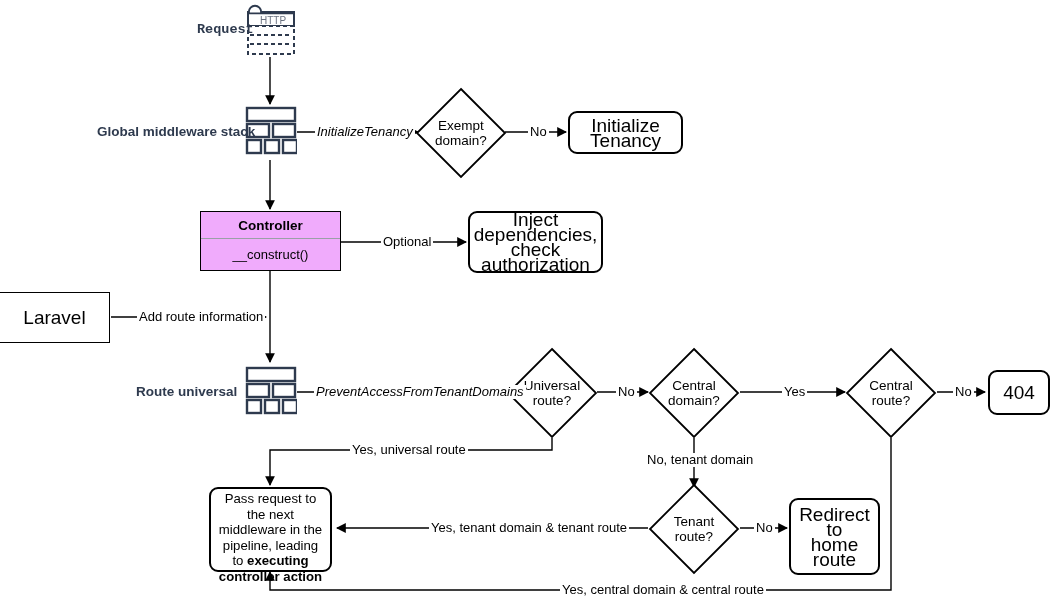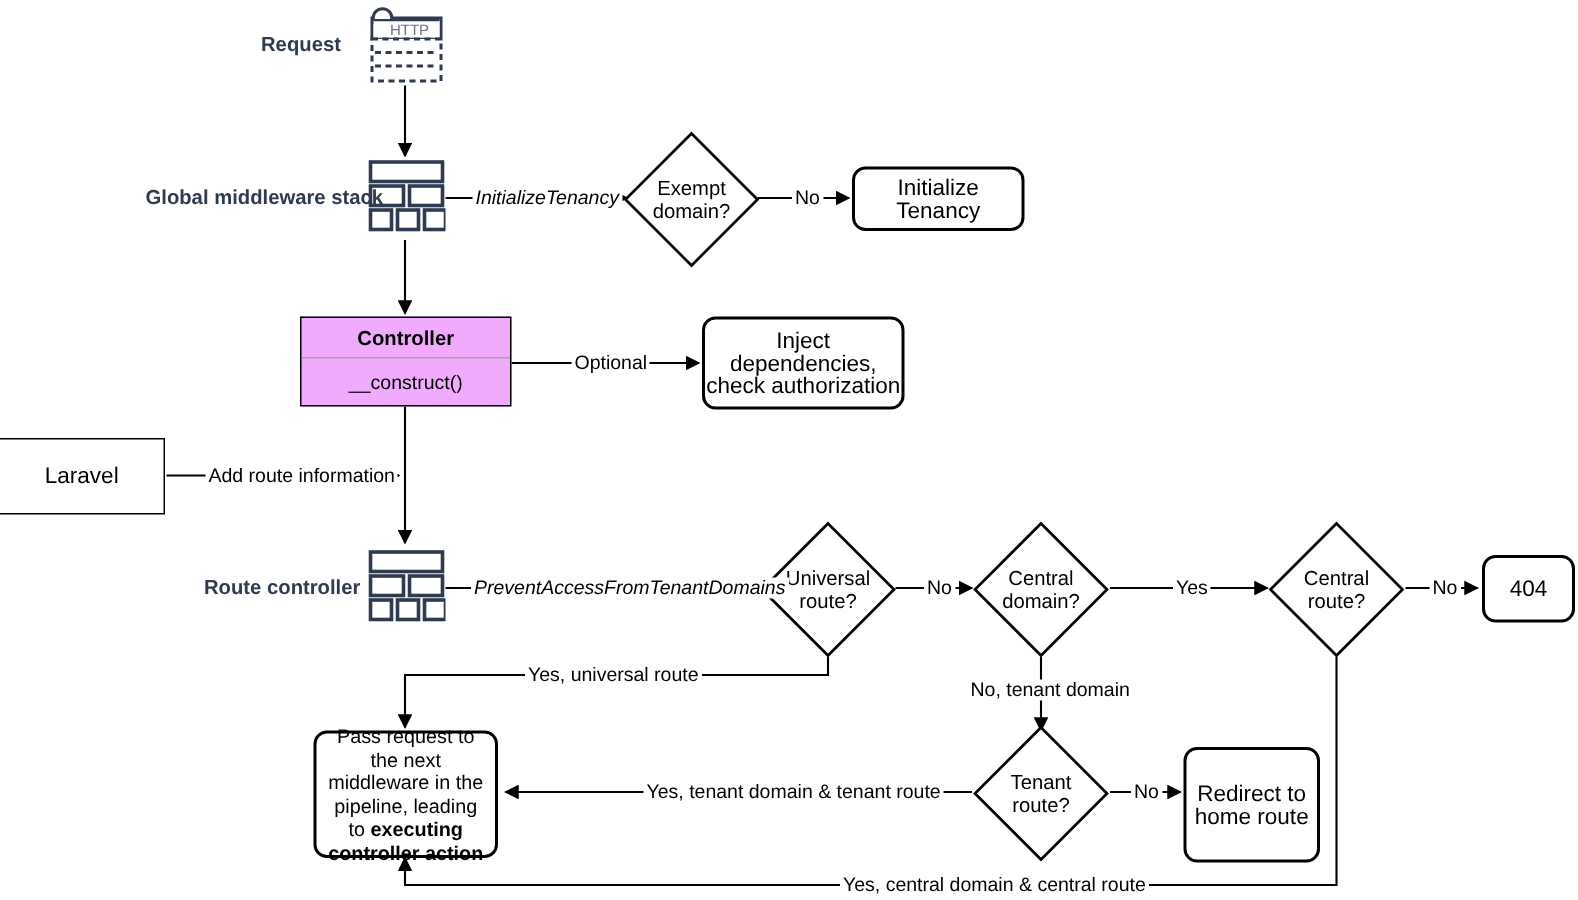--- a/index.html
+++ b/index.html
@@ -25,21 +25,21 @@
     height: 600px;
   }
   .node {
     position: absolute;
     box-sizing: border-box;
     display: flex;
     align-items: center;
     justify-content: center;
     text-align: center;
     color: #000000;
-    font-size: 15px;
+    font-size: 19px;
     line-height: 15px;
   }
   .rect {
     border: 1.4px solid #000000;
     background: #ffffff;
   }
   .rounded {
     border: 2px solid #000000;
     border-radius: 9px;
     background: #ffffff;
@@ -120,21 +120,21 @@
     font-size: 13px;
     color: #000000;
   }
   .pass-box {
     position: absolute;
     box-sizing: border-box;
     border: 2px solid #000000;
     border-radius: 9px;
     background: #ffffff;
     display: flex;
-    align-items: center;
+    align-items: flex-start;
     justify-content: center;
     text-align: center;
     font-size: 13.2px;
     line-height: 15.5px;
     padding: 2px 6px;
     color: #000000;
   }
   .pass-box b { font-weight: bold; }
 </style>
 </head>
@@ -193,21 +193,21 @@
 
       <rect x="3" y="9.4" width="44" height="11.6" fill="#ffffff"></rect>
       <line x1="3" y1="9.4" x2="47" y2="9.4" stroke="#2e3a4e" stroke-width="1.6"></line>
       <text x="27" y="19.5" font-family="Liberation Sans, sans-serif" font-size="10" fill="#6b7280" text-anchor="middle">HTTP</text>
 
       <rect x="2" y="22" width="46" height="28" fill="#ffffff" stroke="#2e3a4e" stroke-width="2" stroke-dasharray="4 3"></rect>
       <line x1="4" y1="31" x2="46" y2="31" stroke="#2e3a4e" stroke-width="2" stroke-dasharray="4 3"></line>
       <line x1="4" y1="40" x2="46" y2="40" stroke="#2e3a4e" stroke-width="2" stroke-dasharray="4 3"></line>
     </svg>
   </div>
-  <div class="side-label" style="left:174px; top:22px;">Request</div>
+  <div class="side-label" style="left:197px; top:22px;font-family:Liberation Mono, monospace;">Request</div>
 
   <div class="stack-icon" style="left:245px; top:106px; width:52px; height:50px;">
     <svg width="52" height="50" viewBox="0 0 52 50" xmlns="http://www.w3.org/2000/svg">
       <g fill="#ffffff" stroke="#2e3a4e" stroke-width="2.4">
         <rect x="2" y="2" width="48" height="13"></rect>
         <rect x="2" y="18" width="22" height="13"></rect>
         <rect x="28" y="18" width="22" height="13"></rect>
         <rect x="2" y="34" width="14" height="13"></rect>
         <rect x="20" y="34" width="14" height="13"></rect>
         <rect x="38" y="34" width="14" height="13"></rect>
@@ -245,21 +245,21 @@
       <g fill="#ffffff" stroke="#2e3a4e" stroke-width="2.4">
         <rect x="2" y="2" width="48" height="13"></rect>
         <rect x="2" y="18" width="22" height="13"></rect>
         <rect x="28" y="18" width="22" height="13"></rect>
         <rect x="2" y="34" width="14" height="13"></rect>
         <rect x="20" y="34" width="14" height="13"></rect>
         <rect x="38" y="34" width="14" height="13"></rect>
       </g>
     </svg>
   </div>
-  <div class="side-label" style="left:136px; top:384px;">Route controller</div>
+  <div class="side-label" style="left:136px; top:384px;">Route universal</div>
 
   <div class="diamond-wrap" style="left:506px; top:347px; width:92px; height:92px;">
     <svg width="92" height="92" viewBox="0 0 92 92" xmlns="http://www.w3.org/2000/svg">
       <polygon points="46,2 90,46 46,90 2,46" fill="#ffffff" stroke="#000000" stroke-width="1.8"></polygon>
     </svg>
     <div class="diamond-label">Universal<br>route?</div>
   </div>
 
   <div class="diamond-wrap" style="left:648px; top:347px; width:92px; height:92px;">
     <svg width="92" height="92" viewBox="0 0 92 92" xmlns="http://www.w3.org/2000/svg">

